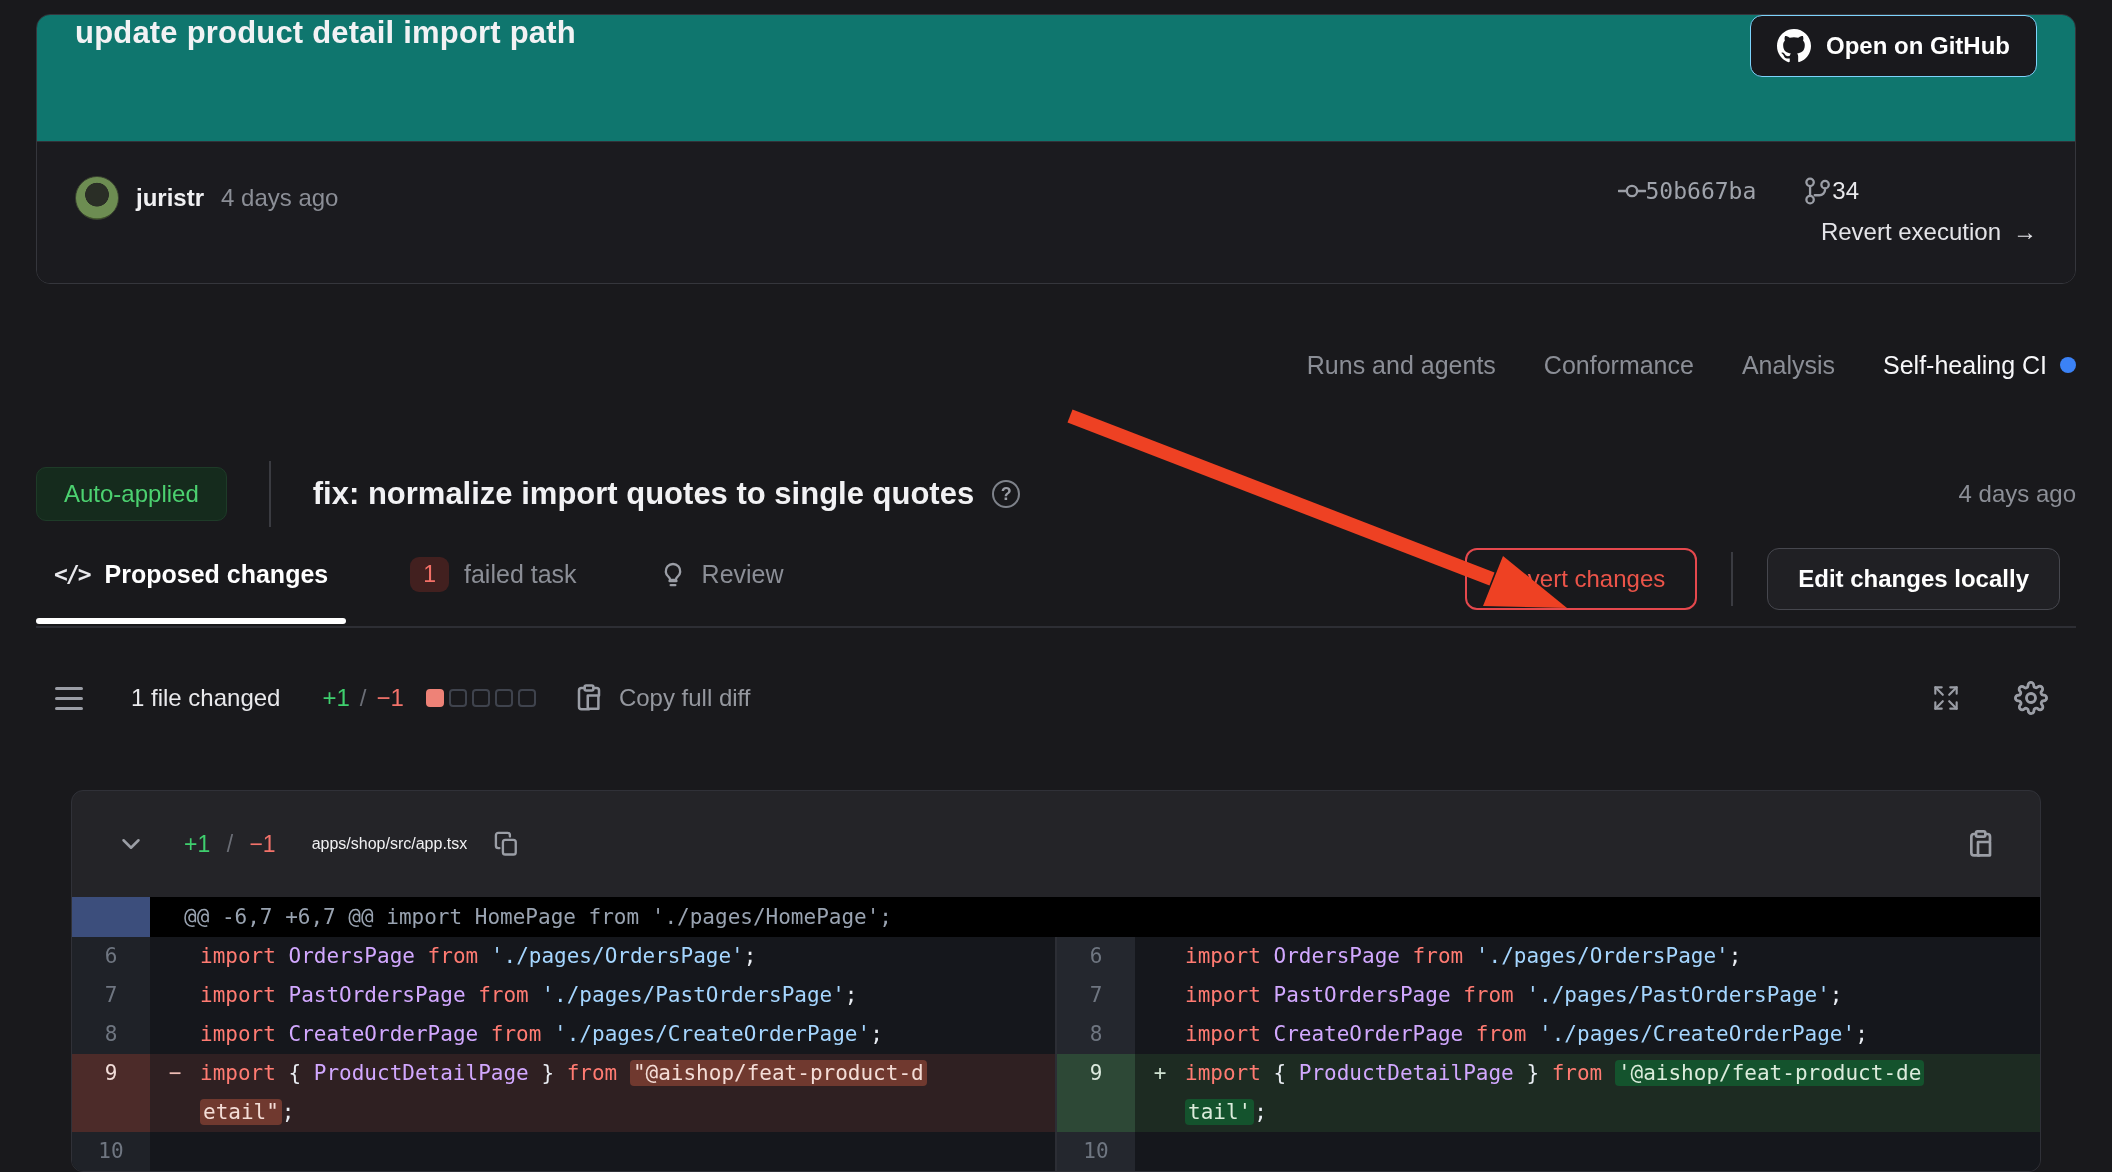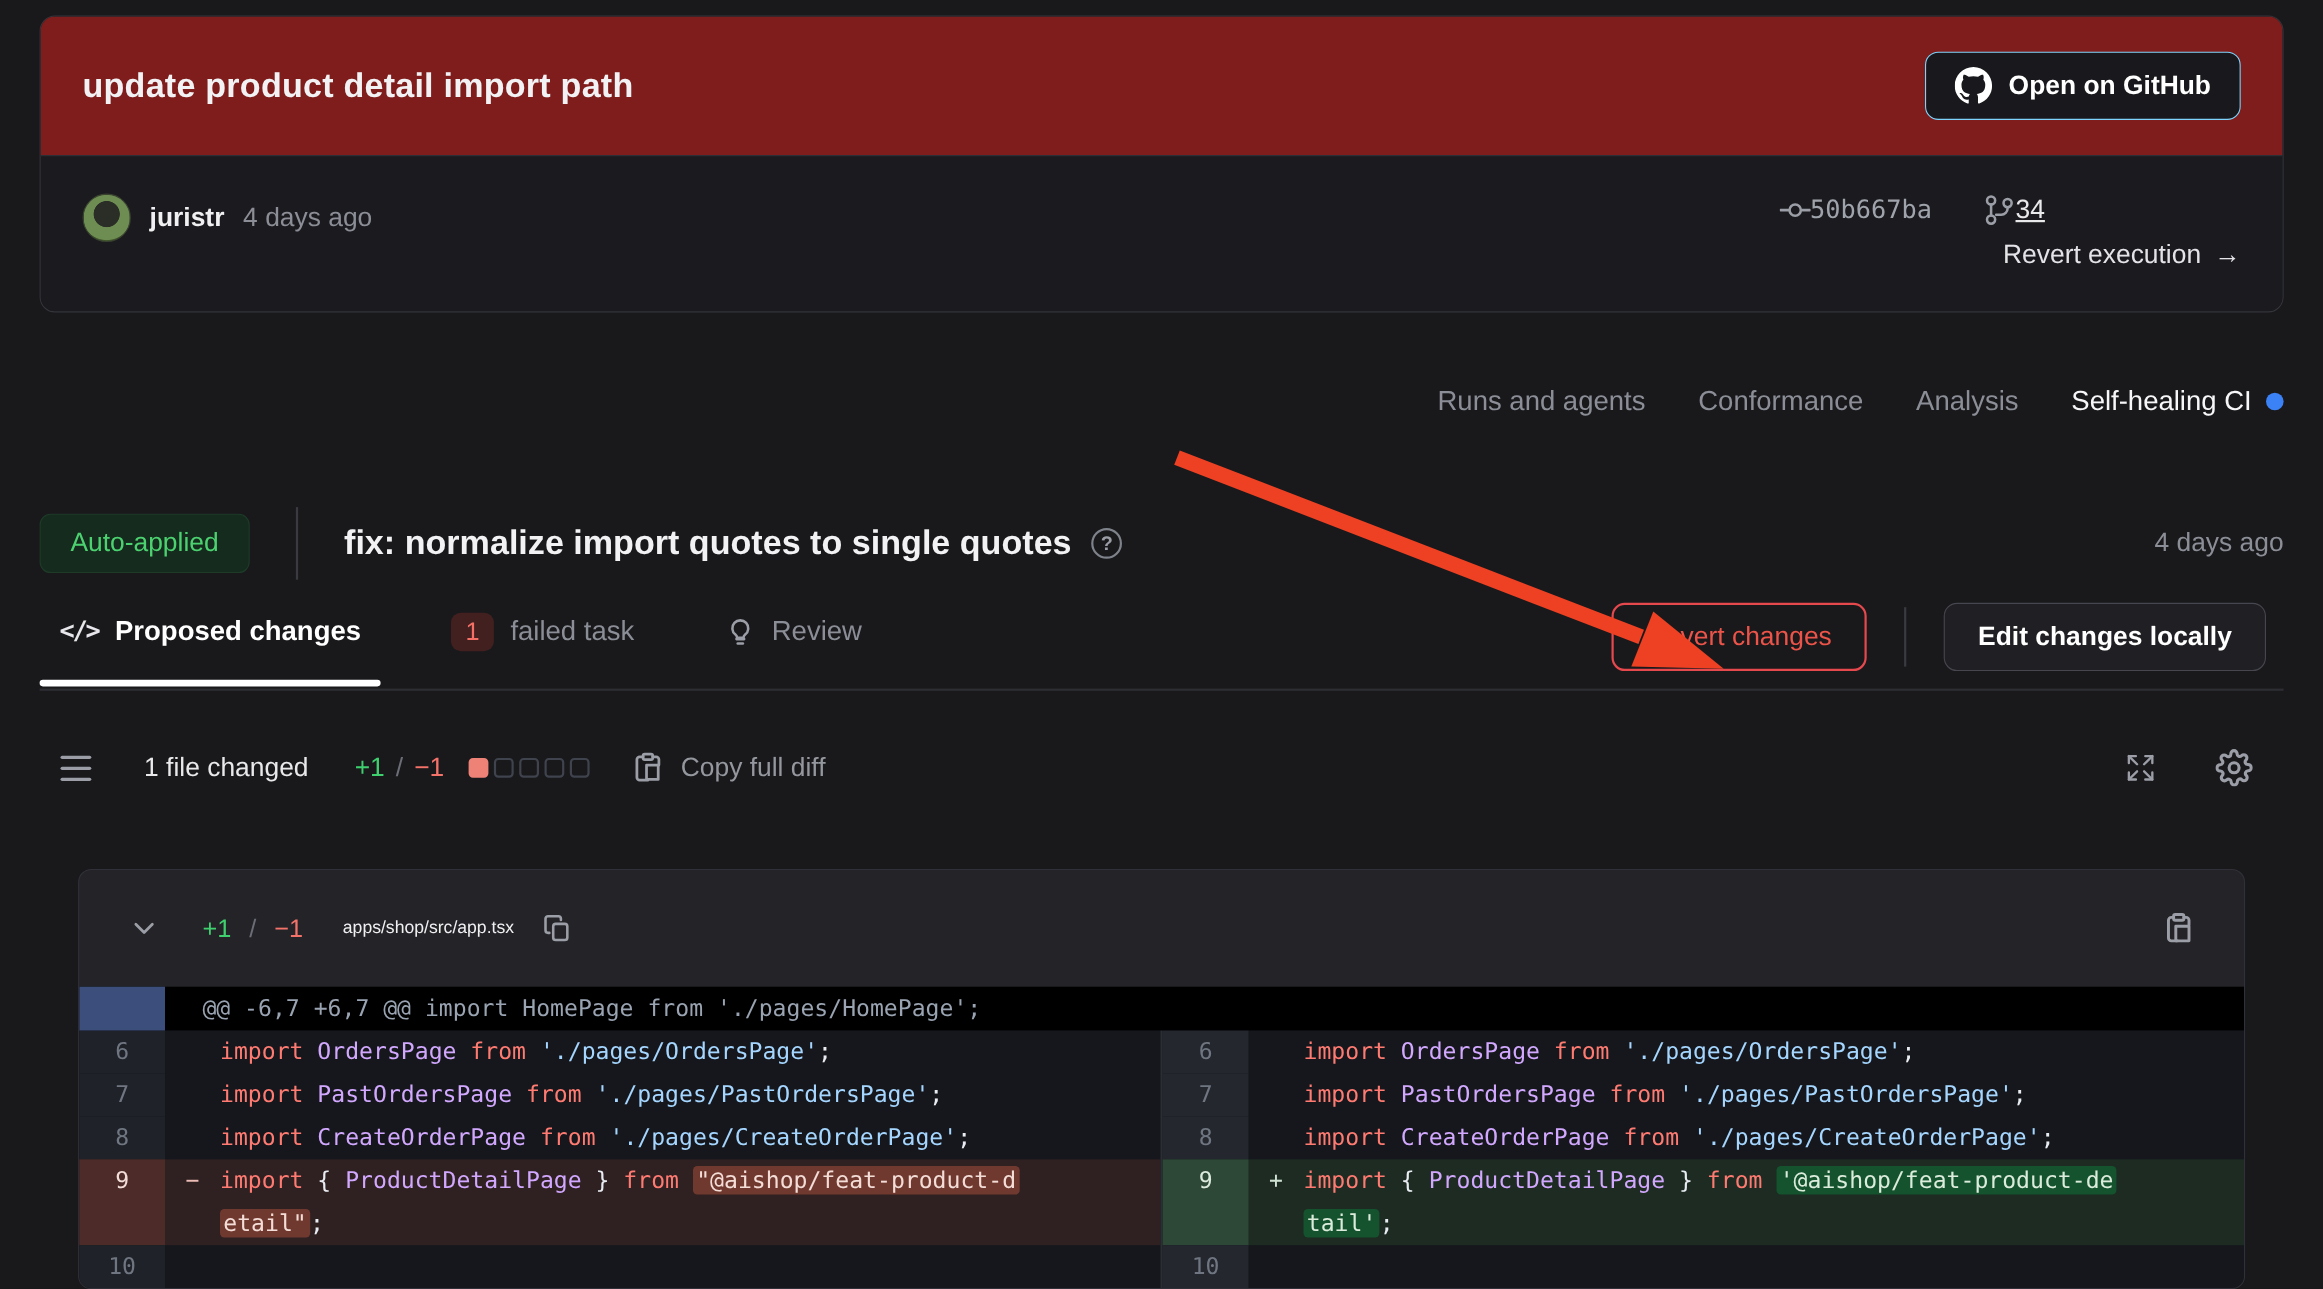--- a/index.html
+++ b/index.html
@@ -8,40 +8,40 @@
     background:#19191c;
     font-family:"Liberation Sans", sans-serif;
     color:#e7e7ea;
     overflow:hidden;
     position:relative;
   }
   .page { padding:14px 36px 0; }
 
   
   .top-card { border:1px solid #35363c; border-radius:14px; overflow:hidden; }
-  .tc-header { display:flex; align-items:center; justify-content:space-between;
-    height:126px; padding:0 38px; background:#7f1d1d; }
+  .tc-header { display:flex; align-items:flex-start; justify-content:space-between;
+    height:126px; padding:0 38px; background:#0f766e; }
   .page-title { font-size:31px; font-weight:700; color:#f2f2f4; letter-spacing:.2px; }
   .gh-btn { display:flex; align-items:center; gap:15px; background:#19191d;
     border:1px solid #7dd3fc; border-radius:12px; height:62px; padding:0 26px;
     color:#fff; font-size:24px; font-weight:700; cursor:pointer; font-family:inherit; }
   .tc-body { display:flex; justify-content:space-between; align-items:flex-start;
     background:#1b1b1f; border-top:1px solid #313238; height:142px; padding:34px 38px 0; }
   .author-group { display:flex; align-items:center; gap:17px; }
   .avatar { width:44px; height:44px; border-radius:50%;
     background:radial-gradient(circle at 50% 42%, #2a2e26 0 36%, #6d8d52 38% 72%, #49632f 74%);
     border:1px solid #3a4330; }
   .author-name { font-size:24px; font-weight:700; color:#f0f0f2; }
   .muted { color:#8b8e96; }
   .ago { font-size:24px; }
   .commit-meta { display:flex; flex-direction:column; align-items:flex-end; gap:12px; }
   .meta-row1 { display:flex; align-items:center; gap:46px; margin-right:178px; }
   .sha-group, .exec-group { display:flex; align-items:center; color:#adb0b8; cursor:pointer; }
   .sha { font-family:"DejaVu Sans Mono", monospace; font-size:23px; color:#9fa3ab; }
-  .exec-count { font-size:24px; color:#e9e9ec;text-decoration:underline; }
+  .exec-count { font-size:24px; color:#e9e9ec; }
   .latest-link { color:#e4e4e8; font-size:24px; text-decoration:none; cursor:pointer; display:flex; gap:12px; }
 
   
   .top-nav { display:flex; justify-content:flex-end; align-items:center; gap:48px;
     margin-top:64px; height:34px; font-size:25px; color:#8b8e96; }
   .nav-link { cursor:pointer; }
   .nav-link.active { color:#f7f7f9; display:flex; align-items:center; gap:13px; }
   .nav-dot { width:16px; height:16px; border-radius:50%; background:#3b82f6; display:inline-block; }
 
   

